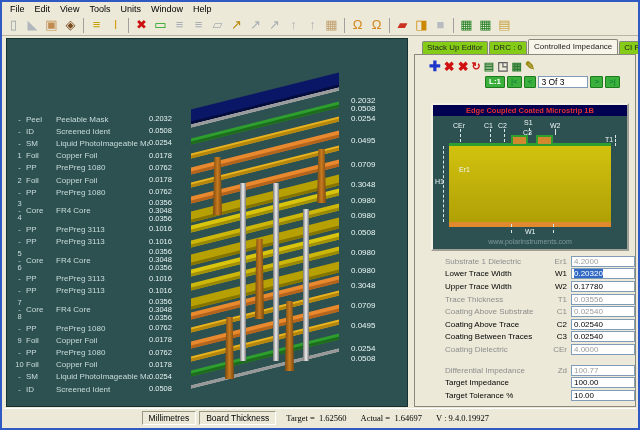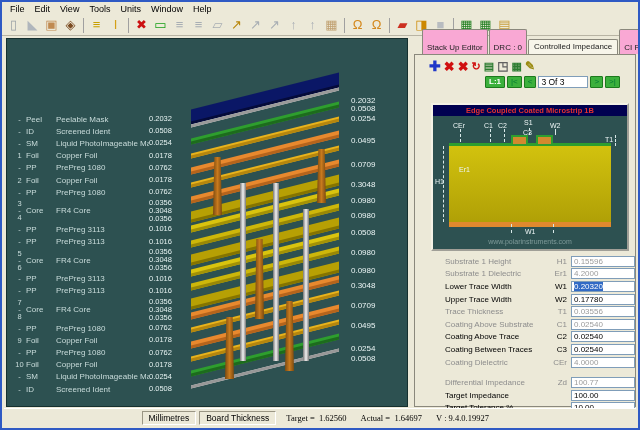--- a/index.html
+++ b/index.html
@@ -20,21 +20,21 @@
   .layer-row .code{width:30px;}
   .layer-row .lname{width:93px;white-space:nowrap;overflow:hidden;}
   .layer-row .lval{width:36px;white-space:pre;line-height:8px;color:#e4f1f0;font-size:7.5px;}
   .stack3d{position:absolute;left:178px;top:52px;width:168px;height:316px;}
   .slab{position:absolute;left:6px;width:148px;transform:skewY(-14deg);}
   .via{position:absolute;z-index:3;}
   .rv{position:absolute;font-size:8px;color:#eaf4f4;white-space:nowrap;}
   
   .right-panel{position:absolute;left:410px;top:36px;width:226px;height:369px;font-size:8.5px;}
   .tabs{display:flex;align-items:flex-end;height:16px;padding-left:10px;}
-  .tab{border:1px solid #8a887c;border-bottom:none;border-radius:2px 2px 0 0;background:#f9a8d4;padding:13px 4px 2px;font-size:8px;margin-right:1px;white-space:nowrap;color:#222;}
+  .tab{border:1px solid #8a887c;border-bottom:none;border-radius:2px 2px 0 0;background:#84cc16;padding:1px 4px 2px;font-size:8px;margin-right:1px;white-space:nowrap;color:#222;}
   .tab.active{background:#f7f5ea;padding:2px 5px 3px;position:relative;z-index:2;}
   .tab-body{position:absolute;left:2px;right:2px;top:16px;bottom:0;border:1px solid #8a887c;background:#ece9d8;}
   .ci-toolbar{display:flex;align-items:center;gap:3px;padding:3px 0 1px 14px;}
   .ci-toolbar span{display:inline-block;}
   .navrow{display:flex;align-items:center;gap:2px;padding:1px 0 2px 70px;}
   .nav-btn{background:#3cb03c;border:1px solid #1d7a1d;color:#073;font-size:8px;height:12px;line-height:10px;padding:0 3px;border-radius:1px;}
   .nav-btn.l1{color:#fff;font-weight:bold;}
   .nav-field{width:50px;height:12px;font-size:8.5px;border:1px solid #7f9db9;padding:0 2px;font-family:"Liberation Sans",sans-serif;}
   
   .diagram{position:absolute;left:16px;top:48px;width:198px;height:148px;border:2px outset #f4f2e6;background:#2d5151;}
@@ -352,25 +352,20 @@
               <span class="dlabel" style="left: 2px; top: 62px;">H1</span>
               <span class="dlabel" style="left: 26px; top: 50px;">Er1</span>
               <span class="dlabel" style="left: 92px; top: 112px;">W1</span>
             </div>
           <div class="watermark">www.polarinstruments.com</div>
         </div>
       </div>
 
       <div class="form" id="form">
           <div class="form-row disabled">
-            <span class="flabel">Substrate 1 Height</span>
-            <span class="fsym">H1</span>
-            <div class="ffield"><span>0.15596</span></div>
-          </div>
-          <div class="form-row disabled">
             <span class="flabel">Substrate 1 Dielectric</span>
             <span class="fsym">Er1</span>
             <div class="ffield"><span>4.2000</span></div>
           </div>
           <div class="form-row">
             <span class="flabel">Lower Trace Width</span>
             <span class="fsym">W1</span>
             <div class="ffield"><span class="sel">0.20320</span></div>
           </div>
           <div class="form-row">

